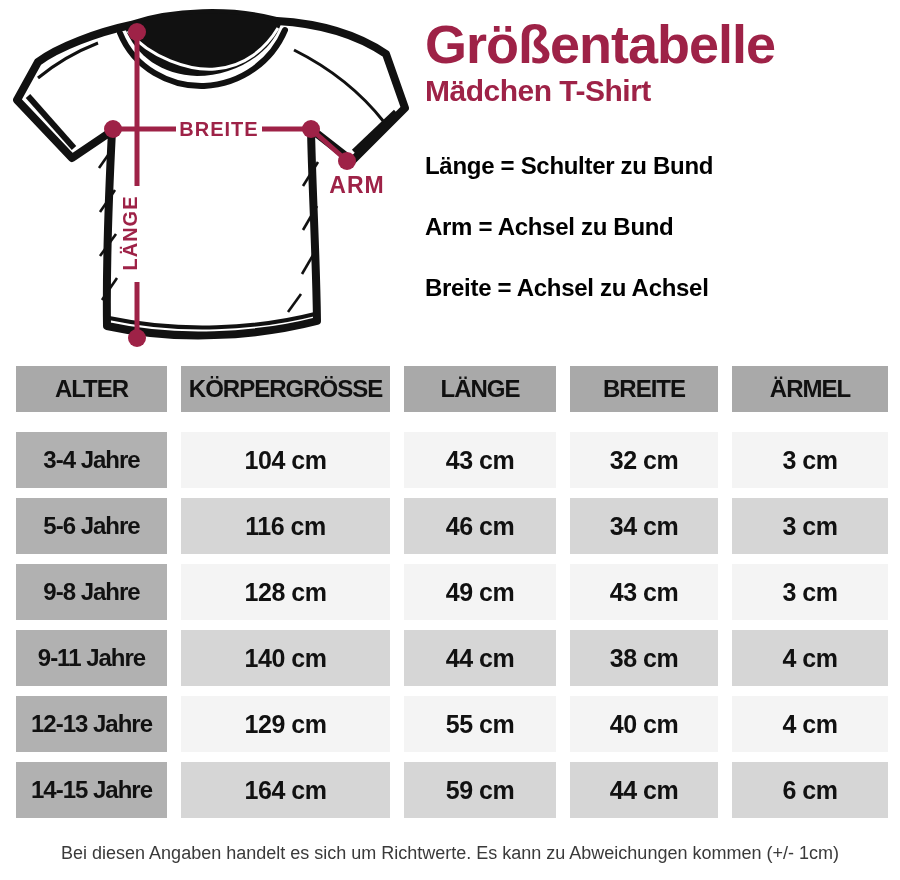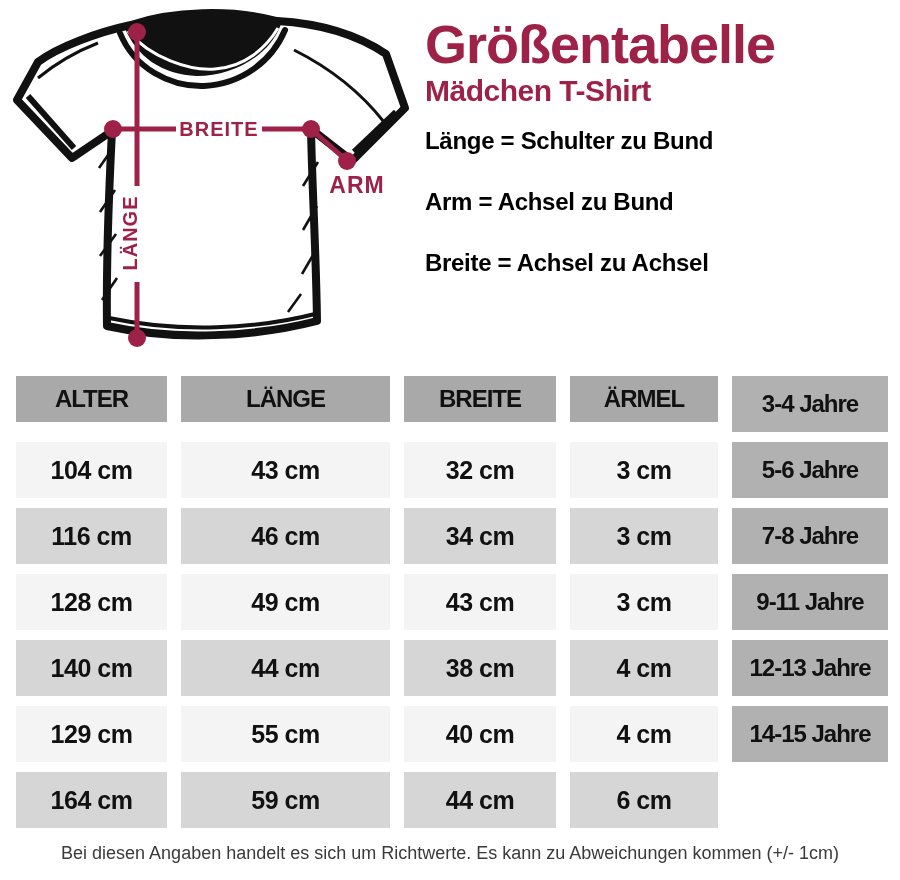--- a/index.html
+++ b/index.html
@@ -17,26 +17,26 @@
 
   
   .diagram{position:absolute;left:0;top:0;width:420px;height:355px;}
   .diagram svg{display:block;width:100%;height:100%;}
   .svg-label{font-family:"Liberation Sans", sans-serif;font-weight:bold;fill:var(--accent,#9e2247);letter-spacing:1px;}
 
   
   .info{position:absolute;left:425px;top:14px;width:470px;}
   .title{color:var(--accent,#9e2247);font-size:54px;line-height:1.12;font-weight:bold;letter-spacing:-1px;}
   .subtitle{color:var(--accent,#9e2247);font-size:30px;line-height:1.1;font-weight:bold;letter-spacing:-0.5px;}
-  .legend{margin-top:22px;}
+  .legend{margin-top:47px;}
   .legend p{color:#000;font-size:24px;font-weight:bold;line-height:1;margin-bottom:37px;letter-spacing:-0.3px;}
 
   
   .size-table{
-    position:absolute;top:376px;left:16px;width:874px;
+    position:absolute;top:366px;left:16px;width:874px;
     display:grid;
     grid-template-columns:151px 209px 152px 148px 156px;
     grid-auto-rows:56px;
     column-gap:14px;row-gap:10px;
   }
   .cell{display:flex;align-items:center;justify-content:center;color:var(--ink,#111);font-weight:bold;letter-spacing:-0.5px;}
   .cell.head{background:var(--header-bg,#a9a9a9);height:46px;font-size:24px;letter-spacing:-1px;}
   .cell.age{background:var(--age-bg,#b1b1b1);font-size:24px;letter-spacing:-1px;}
   .cell.val{font-size:25px;}
   .cell.light{background:var(--row-light,#f4f4f4);}
@@ -108,34 +108,35 @@
     <div class="subtitle">Mädchen T-Shirt</div>
     <div class="legend">
       <p>Länge = Schulter zu Bund</p>
       <p>Arm = Achsel zu Bund</p>
       <p>Breite = Achsel zu Achsel</p>
     </div>
   </div>
 
   <div class="size-table">
       <div class="cell head">ALTER</div>
+      <div class="cell head">KÖRPERGRÖSSE</div>
       <div class="cell head">LÄNGE</div>
       <div class="cell head">BREITE</div>
       <div class="cell head">ÄRMEL</div>
       <div class="cell age">3-4 Jahre</div>
       <div class="cell val light">104 cm</div>
       <div class="cell val light">43 cm</div>
       <div class="cell val light">32 cm</div>
       <div class="cell val light">3 cm</div>
       <div class="cell age">5-6 Jahre</div>
       <div class="cell val mid">116 cm</div>
       <div class="cell val mid">46 cm</div>
       <div class="cell val mid">34 cm</div>
       <div class="cell val mid">3 cm</div>
-      <div class="cell age">7-8 Jahre</div>
+      <div class="cell age">9-8 Jahre</div>
       <div class="cell val light">128 cm</div>
       <div class="cell val light">49 cm</div>
       <div class="cell val light">43 cm</div>
       <div class="cell val light">3 cm</div>
       <div class="cell age">9-11 Jahre</div>
       <div class="cell val mid">140 cm</div>
       <div class="cell val mid">44 cm</div>
       <div class="cell val mid">38 cm</div>
       <div class="cell val mid">4 cm</div>
       <div class="cell age">12-13 Jahre</div>

